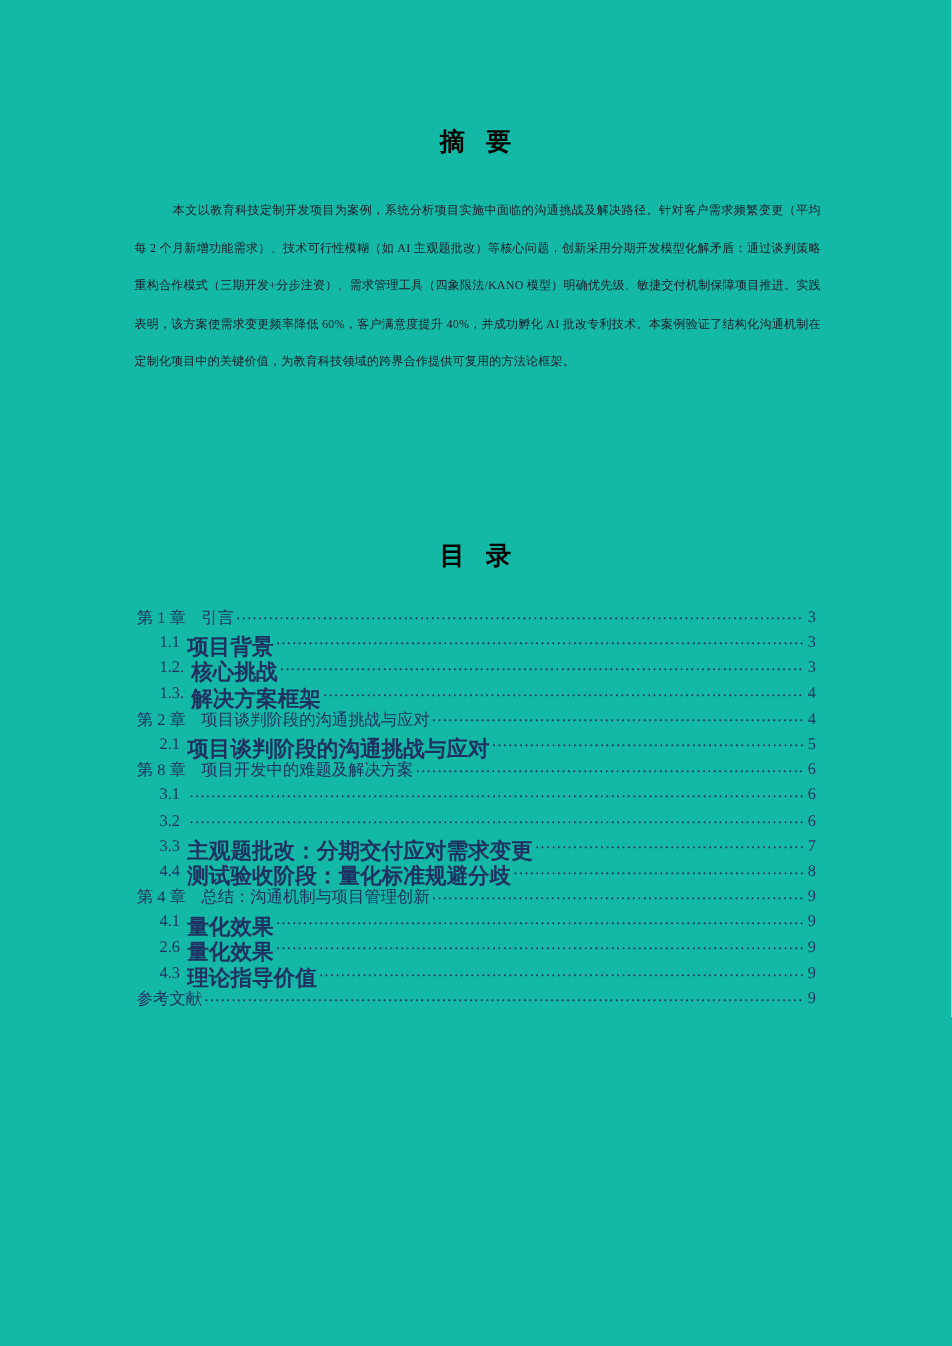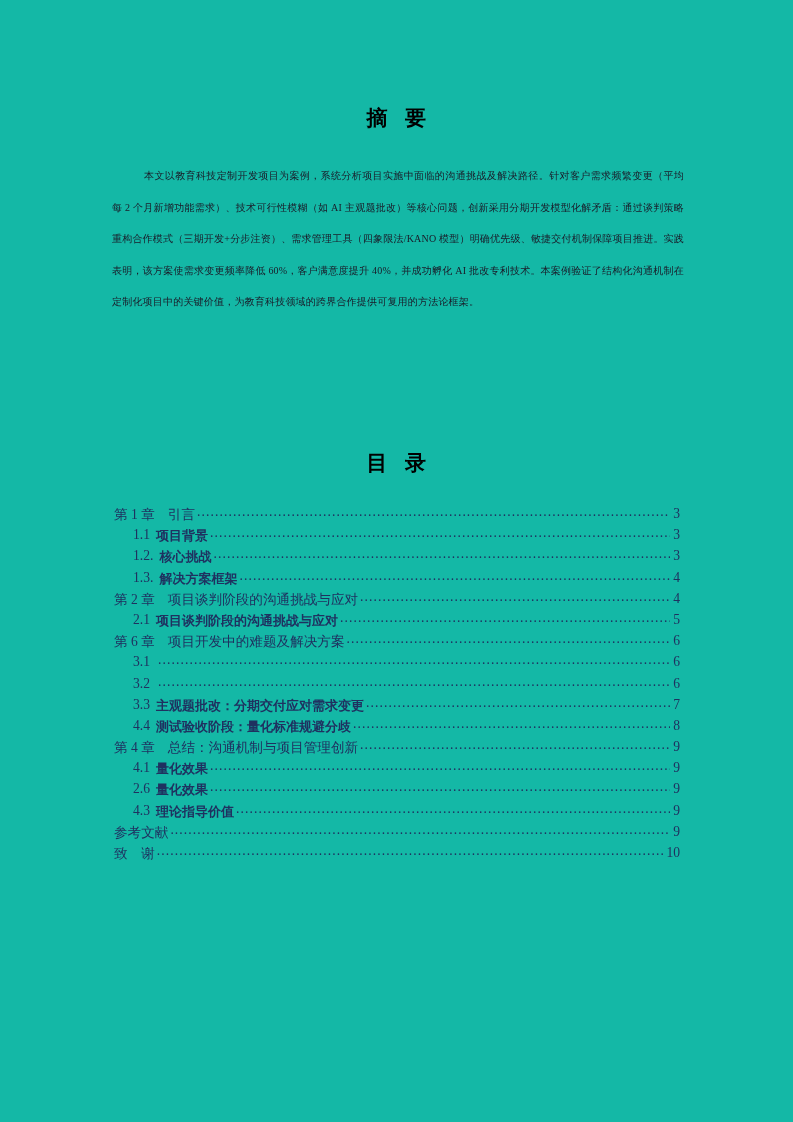--- a/index.html
+++ b/index.html
@@ -83,21 +83,21 @@
   .toc-row.level1 .num {
     margin-right: 13px;
   }
   
   .toc-row.level2 {
     padding-left: 19px;
   }
   .toc-row.level2 .title {
     font-family: "Liberation Sans", "DejaVu Sans", sans-serif;
     font-weight: bold;
-    font-size: 13px;
+    font-size: 18px;
   }
   .toc-row.level2 .num {
     margin-right: 6px;
   }
   .toc-row.plain .title {
     font-family: "Liberation Serif", "DejaVu Serif", serif;
     font-weight: normal;
   }
   .toc-row .leader {
     flex: 1 1 auto;
@@ -171,21 +171,21 @@
         <span class="leader"></span>
         <span class="pageno">4</span>
       </div>
       <div class="toc-row level2">
         <span class="num">2.1</span>
         <span class="title">项目谈判阶段的沟通挑战与应对</span>
         <span class="leader"></span>
         <span class="pageno">5</span>
       </div>
       <div class="toc-row level1">
-        <span class="num">第 6 章</span>
+        <span class="num">第 8 章</span>
         <span class="title">项目开发中的难题及解决方案</span>
         <span class="leader"></span>
         <span class="pageno">6</span>
       </div>
       <div class="toc-row level2">
         <span class="num">3.1</span>
         <span class="leader"></span>
         <span class="pageno">6</span>
       </div>
       <div class="toc-row level2">
@@ -227,20 +227,15 @@
         <span class="num">4.3</span>
         <span class="title">理论指导价值</span>
         <span class="leader"></span>
         <span class="pageno">9</span>
       </div>
       <div class="toc-row plain">
         <span class="title">参考文献</span>
         <span class="leader"></span>
         <span class="pageno">9</span>
       </div>
-      <div class="toc-row plain">
-        <span class="title">致　谢</span>
-        <span class="leader"></span>
-        <span class="pageno">10</span>
-      </div>
     </div>
 
 </div>
 
 </body></html>

